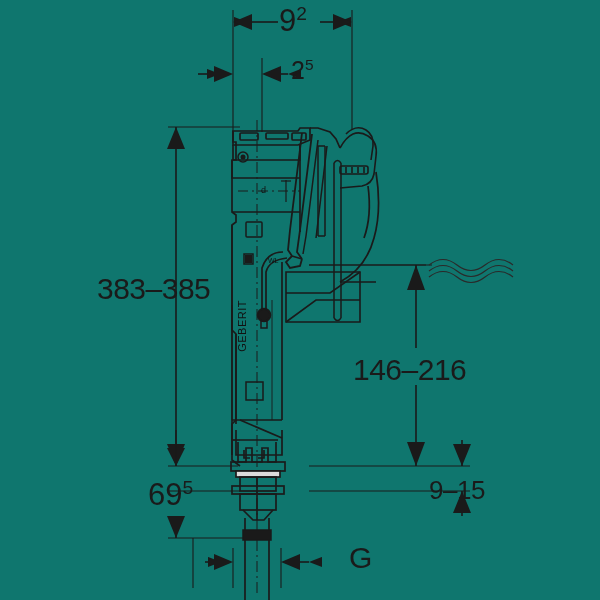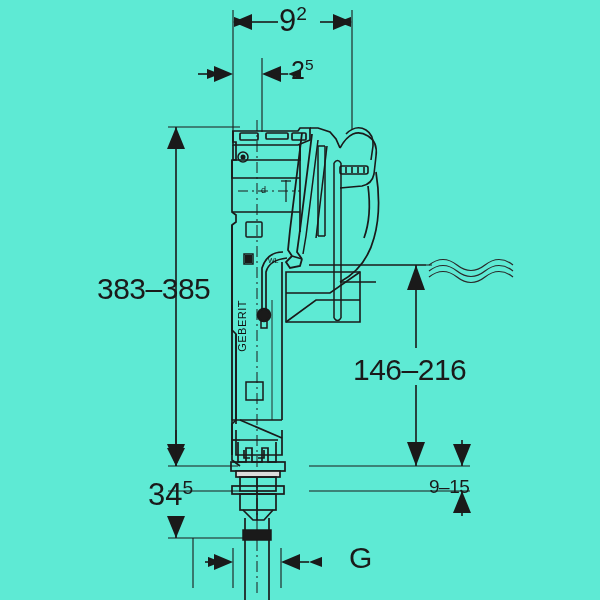--- a/index.html
+++ b/index.html
@@ -5,21 +5,21 @@
 <style>
   html,body{margin:0;padding:0;background:#ffffff;}
   body{
     font-family:"Liberation Sans", sans-serif;
     -webkit-font-smoothing:antialiased;
   }
   #sheet{
     position:relative;
     width:600px;
     height:600px;
-    background:#5eead4;
+    background:#0f766e;
     overflow:hidden;
   }
   #sheet svg{position:absolute;top:0;left:0;}
   .dimlabel{
     position:absolute;
     color:#1a1a1a;
     font-family:"Liberation Sans", sans-serif;
     white-space:nowrap;
     line-height:1;
     user-select:none;
@@ -27,21 +27,21 @@
   .dimlabel .sup{
     font-size:0.62em;
     vertical-align:super;
     letter-spacing:0;
   }
   .dim-92{ left:279px; top:4px; font-size:31px; }
   .dim-25{ left:291px; top:57px; font-size:25px; }
   .dim-235{ left:97px;  top:274px; font-size:30px; letter-spacing:-0.5px;}
   .dim-146{ left:353px; top:355px; font-size:30px; letter-spacing:-0.5px;}
   .dim-415{ left:148px; top:478px; font-size:31px; }
-  .dim-915{ left:429px; top:477px; font-size:19px; letter-spacing:-0.5px;}
+  .dim-915{ left:429px; top:477px; font-size:26px; letter-spacing:-0.5px;}
   .dim-G{   left:349px; top:543px; font-size:30px; }
   .wl-label{ left:268px; top:257px; font-size:7px; color:#111; }
   .d-label{  left:261px; top:186px; font-size:9px; color:#111; }
   .brandword{
     position:absolute;
     left:236px; top:300px;
     width:14px;
     font-size:11px;
     letter-spacing:0.5px;
     color:#111;
@@ -310,21 +310,21 @@
 
   <div class="dimlabel dim-25">
     <span>2</span><span class="sup">5</span>
   </div>
 
   <div class="dimlabel dim-235">383–385</div>
 
   <div class="dimlabel dim-146">146–216</div>
 
   <div class="dimlabel dim-415">
-    <span>34</span><span class="sup">5</span>
+    <span>69</span><span class="sup">5</span>
   </div>
 
   <div class="dimlabel dim-915">9–15</div>
 
   <div class="dimlabel dim-G">G</div>
 
   <div class="dimlabel wl-label">WL</div>
 
   <div class="dimlabel d-label">d</div>
 

